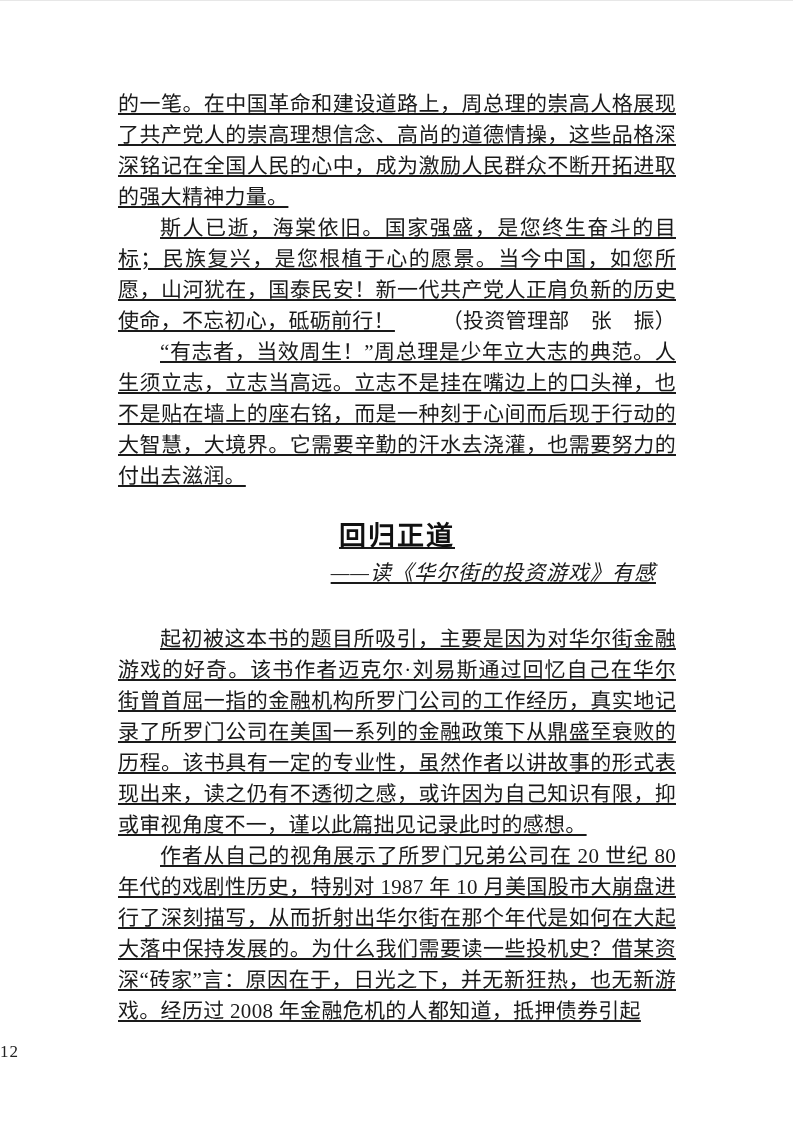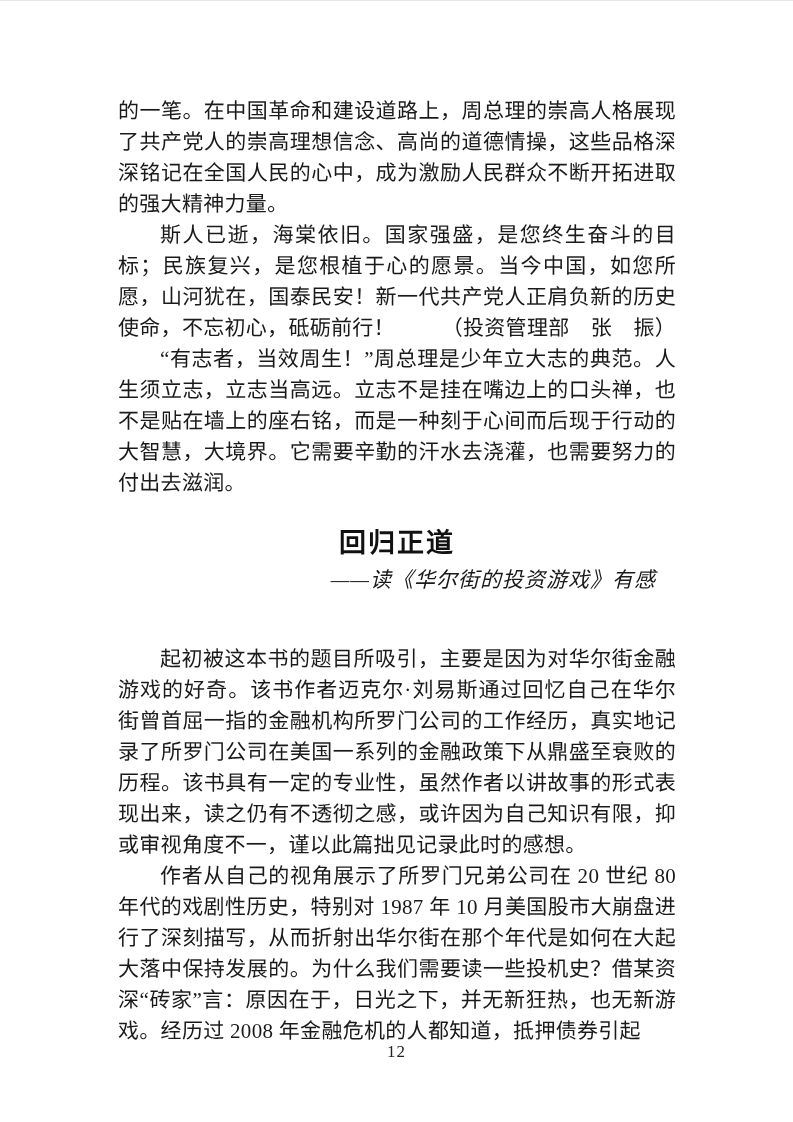--- a/index.html
+++ b/index.html
@@ -14,22 +14,23 @@
     background: #ffffff;
     overflow: hidden;
     font-family: "Liberation Serif", "DejaVu Serif", serif;
     color: #1a1a1a;
     border-top: 1px solid #e7e7e7;
     box-sizing: border-box;
   }
   .content {
     position: absolute;
     left: 118px;
-    top: 95px;
+    top: 88px;
     width: 558px;
+    text-decoration: underline;
   }
   .para {
     margin: 0;
     font-size: 21px;
     line-height: 31px;
     text-align: justify;
     text-indent: 42px;
     letter-spacing: 0.3px;
     word-break: normal;
   }
@@ -53,28 +54,27 @@
   .article-subtitle {
     margin: 6px 20px 0 0;
     font-size: 21px;
     line-height: 30px;
     text-align: right;
     font-style: italic;
     letter-spacing: 1px;
     color: #1a1a1a;
   }
   .first-after-title {
-    margin-top: 49px;
+    margin-top: 36px;
   }
   .page-number {
     position: absolute;
     bottom: 60px;
     left: 0;
     width: 100%;
-    text-align: center;
     font-size: 17px;
     letter-spacing: 1px;
     color: #222222;
   }
 </style>
 </head>
 <body>
 
 <div class="page">
   <div class="content">

